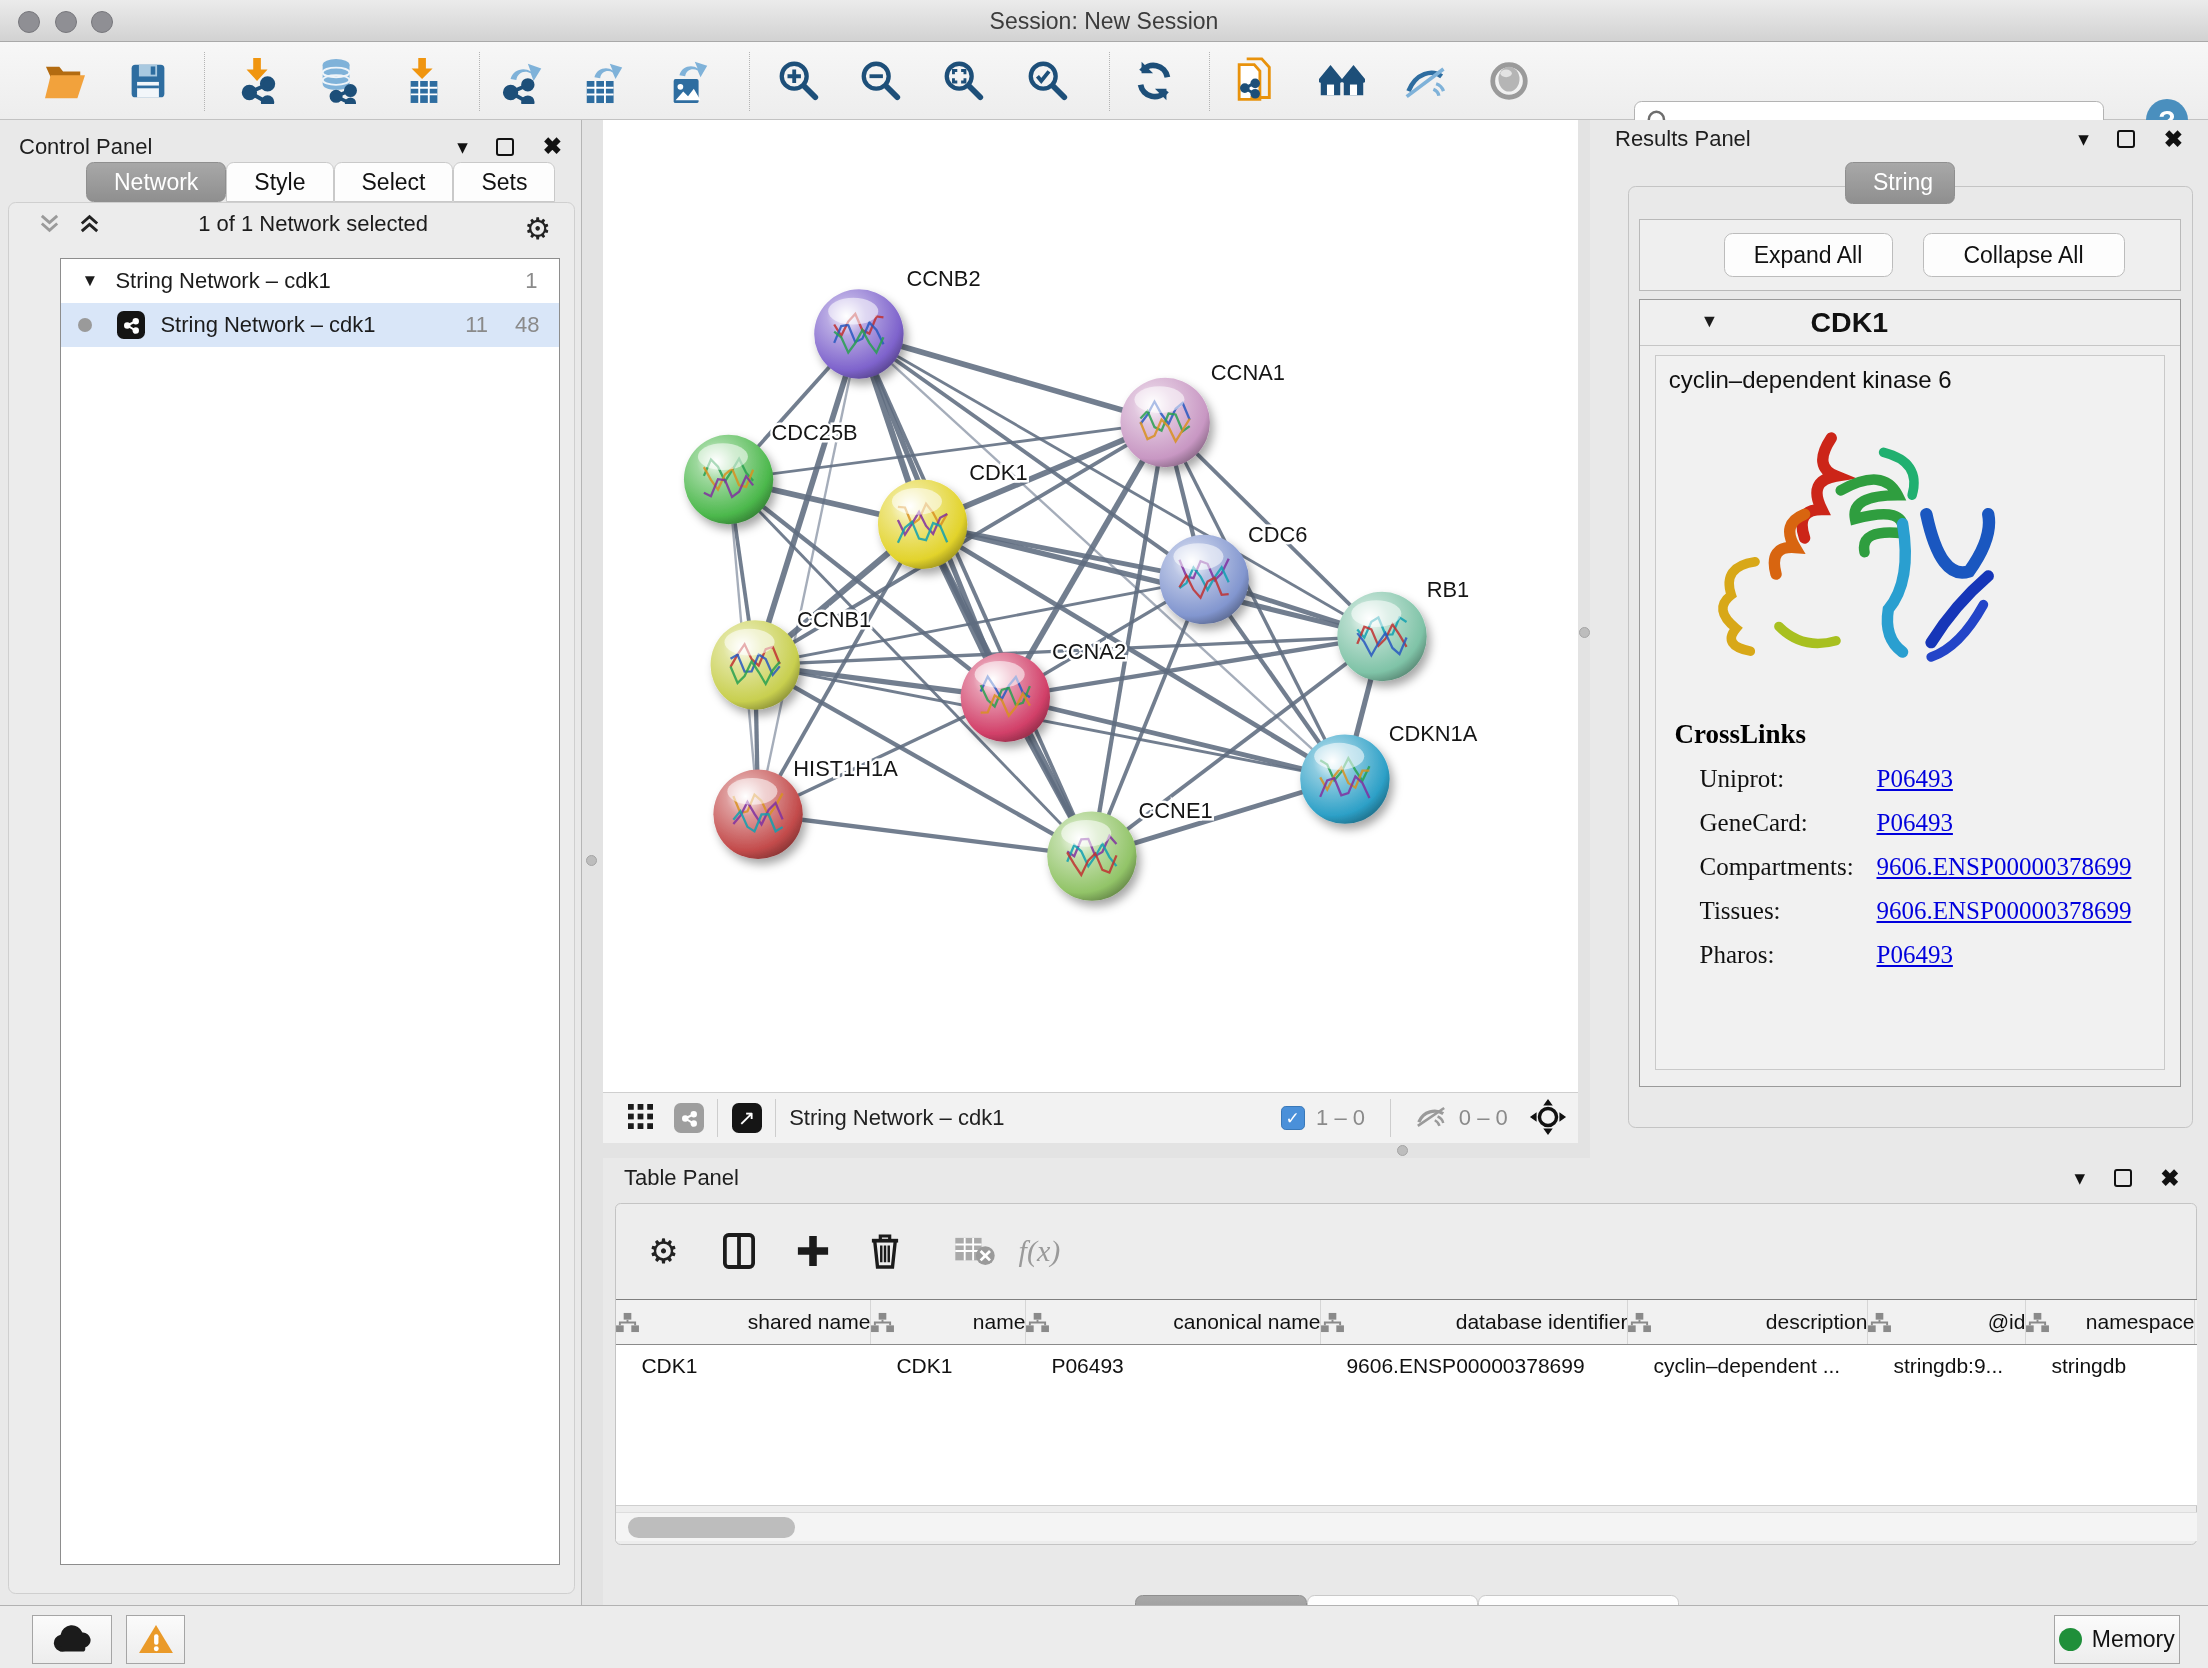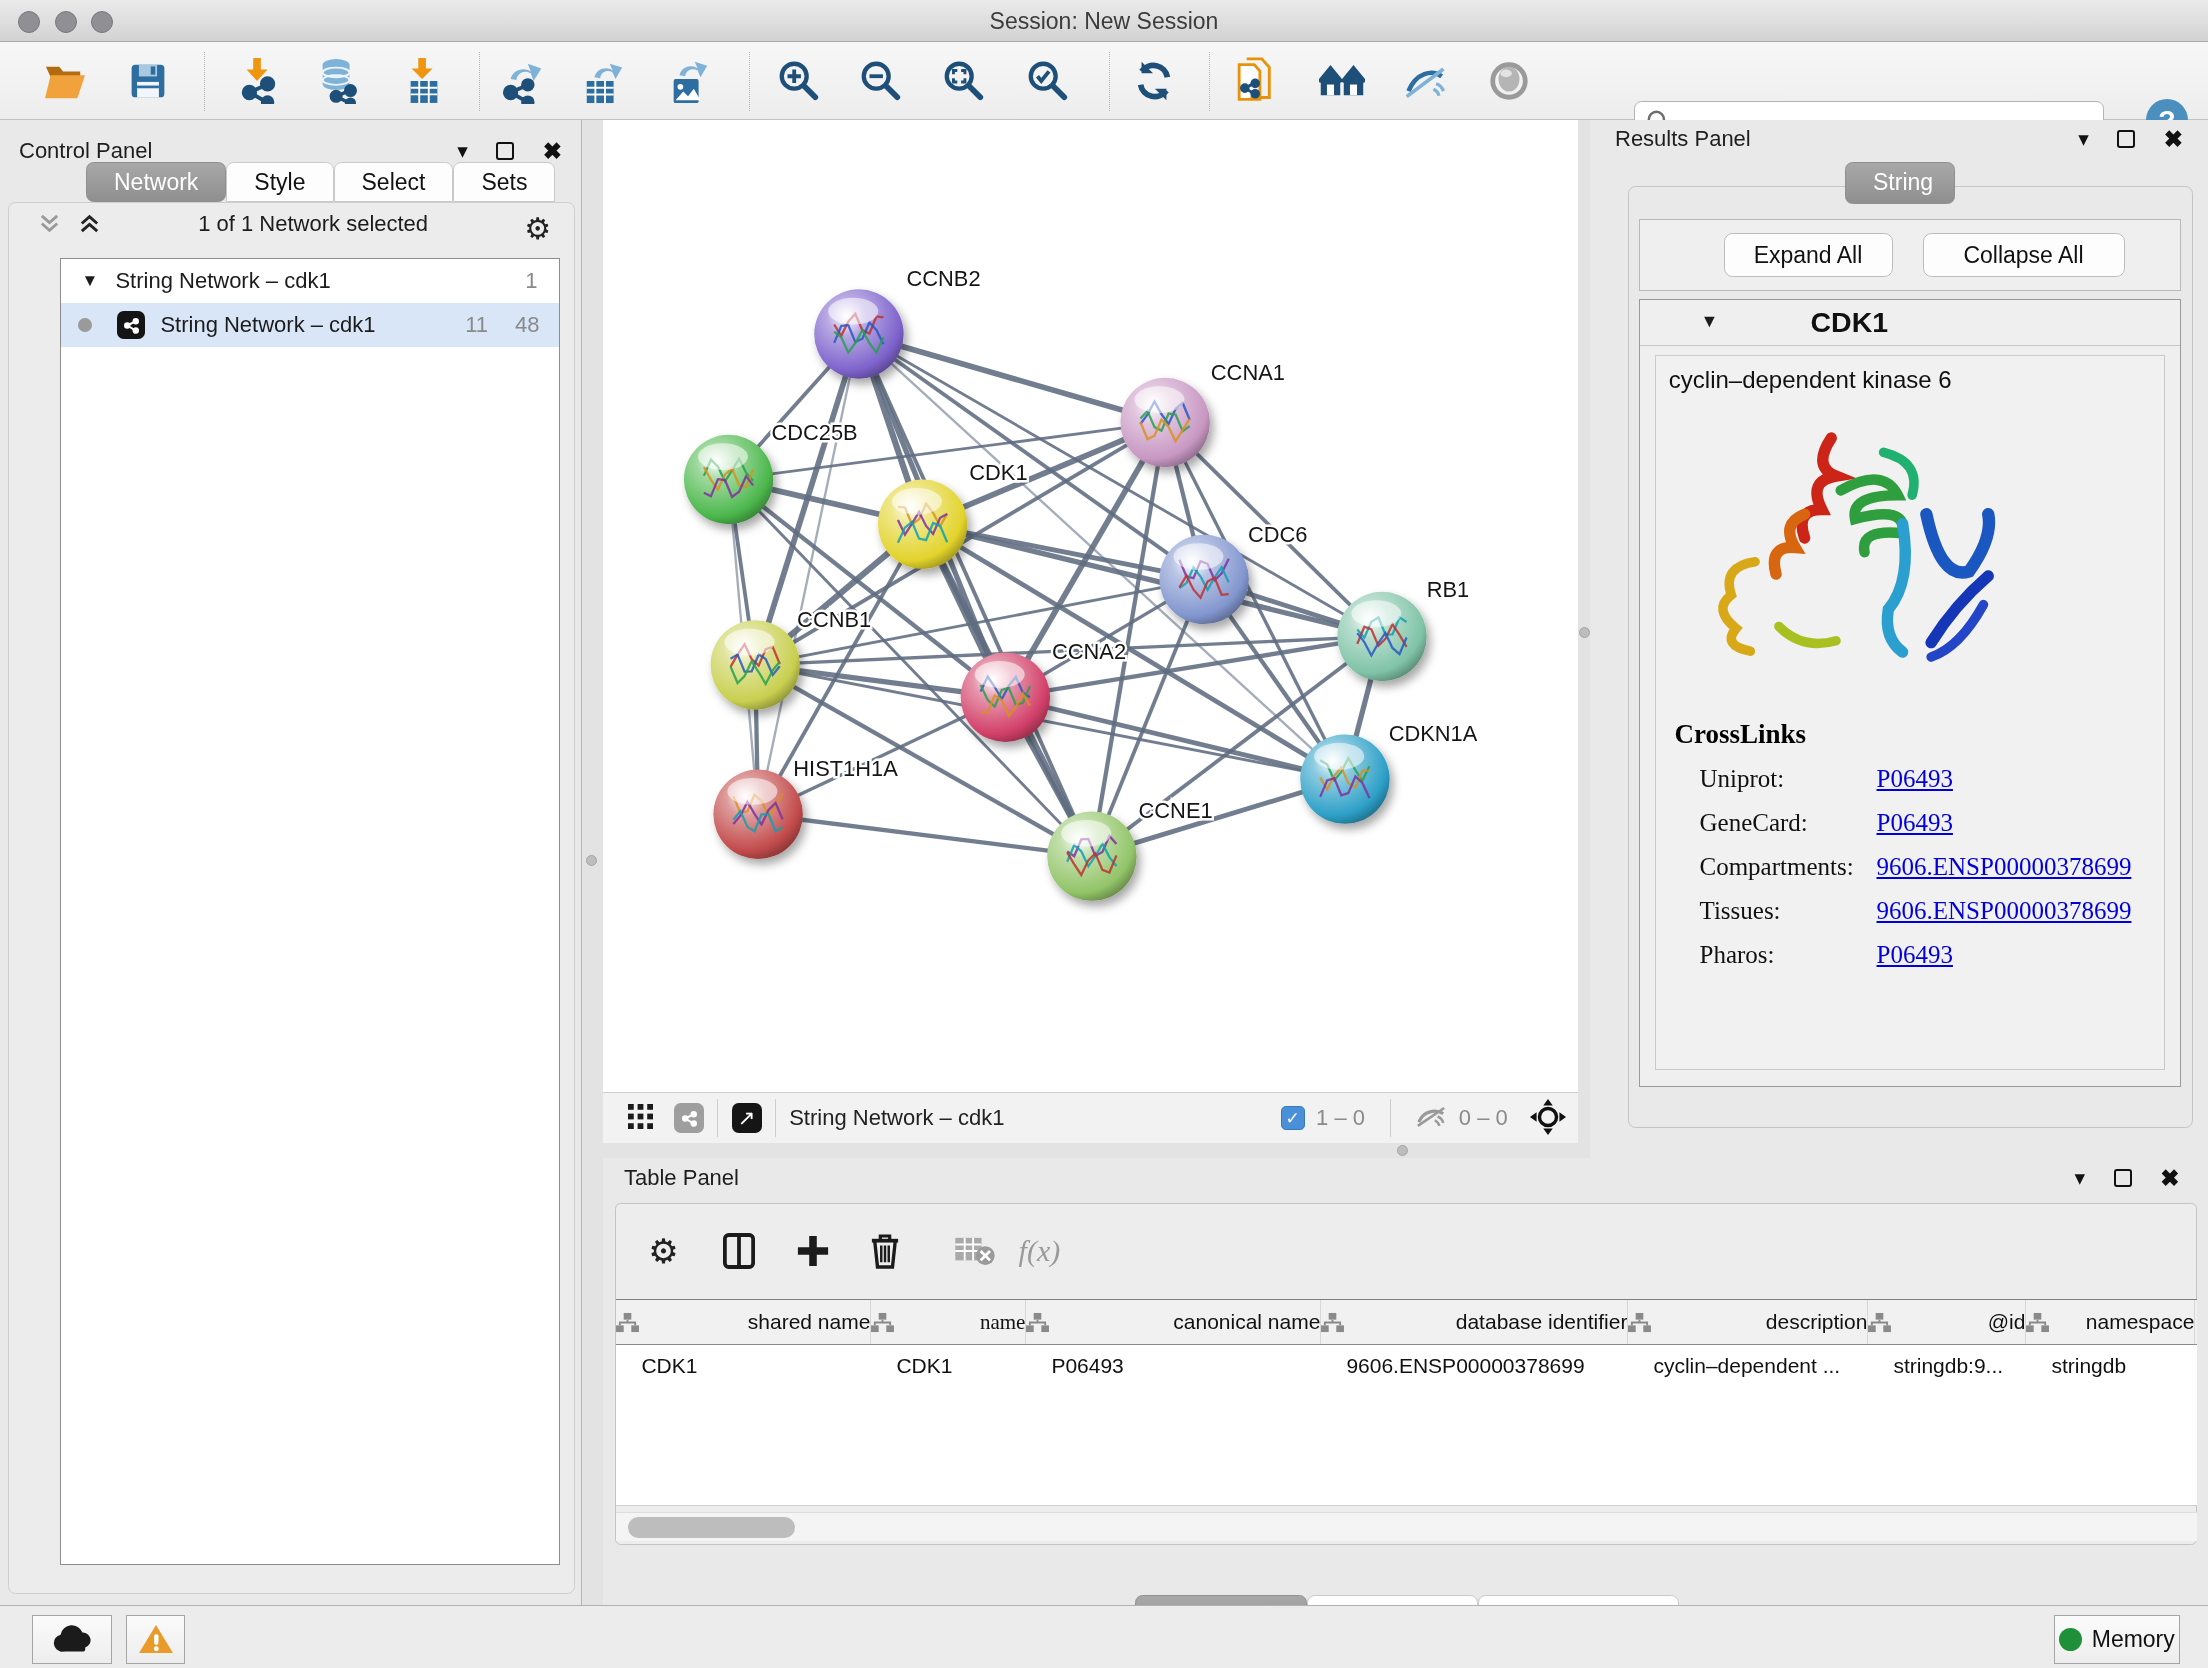--- a/index.html
+++ b/index.html
@@ -21,21 +21,21 @@
   #help-btn{position:absolute;left:2146px;top:57px;width:42px;height:42px;border-radius:50%;background:#4a8fbe;color:#fff;font-size:28.5px;font-weight:bold;text-align:center;line-height:42px}
 
   
   .panel-title{font-size:22px;color:#1e1e1e}
   .pc-collapse{font-size:21px;color:#111}
   .pc-float{width:18px;height:18px;border:2.9px solid #111;border-radius:2.9px}
   .pc-close{font-size:23px;color:#111;font-weight:bold}
 
   
   #control-panel{left:0;top:120px;width:582px;height:1486px;background:#e9e9e9;border-right:1px solid #b5b5b5}
-  #cp-header{position:absolute;left:0;top:12px;width:100%;height:38px;display:flex;align-items:center;padding:0 19px}
+  #cp-header{position:absolute;left:0;top:2px;width:100%;height:38px;display:flex;align-items:flex-end;padding:0 19px}
   #cp-tabs{position:absolute;left:86px;top:42px;display:flex}
   .tab{height:40px;padding:0 27px;background:#fdfdfd;border:1px solid #c9c9c9;font-size:23px;line-height:38px;color:#111;border-radius:7.6px 7.6px 0 0;cursor:pointer}
   .tab.sel{background:linear-gradient(#a8a8a8,#8f8f8f);color:#fff;border-color:#8f8f8f;border-radius:7.6px}
   #cp-body{position:absolute;left:7.6px;top:82px;width:567px;height:1392px;background:#ececec;border:1px solid #cfcfcf;border-radius:7.6px}
   #cp-listhead{position:absolute;left:9.5px;top:7.6px;width:548px;height:42px;display:flex;}
   #cp-selection{flex:1;text-align:center;font-size:22px;color:#1c1c1c}
   #cp-list{position:absolute;left:51px;top:55px;width:500px;height:1307px;background:#fff;border:1px solid #8d8d8d}
   .tree-row{height:44px;display:flex;align-items:center;font-size:22px}
   .tree-row.sel{background:#d9e6f8}
   .count{color:#8a8a8a;font-size:22px}
@@ -695,21 +695,21 @@
             <svg width="23" height="21" viewBox="0 0 24 22">
               <g fill="#8a8a8a">
                 <rect x="8" y="1" width="8" height="7"></rect>
                 <rect x="0" y="14" width="8" height="7"></rect>
                 <rect x="16" y="14" width="8" height="7"></rect>
               </g>
               <path d="M12 8v3M4 14v-3h16v3" stroke="#8a8a8a" stroke-width="2" fill="none"></path>
             </svg>
             <span>shared name</span>
           </div>
-          <div class="th" style="width: 155px; font-family: Liberation Serif, serif;">
+          <div class="th" style="width: 155px;">
             <svg width="23" height="21" viewBox="0 0 24 22">
               <g fill="#8a8a8a">
                 <rect x="8" y="1" width="8" height="7"></rect>
                 <rect x="0" y="14" width="8" height="7"></rect>
                 <rect x="16" y="14" width="8" height="7"></rect>
               </g>
               <path d="M12 8v3M4 14v-3h16v3" stroke="#8a8a8a" stroke-width="2" fill="none"></path>
             </svg>
             <span>name</span>
           </div>

